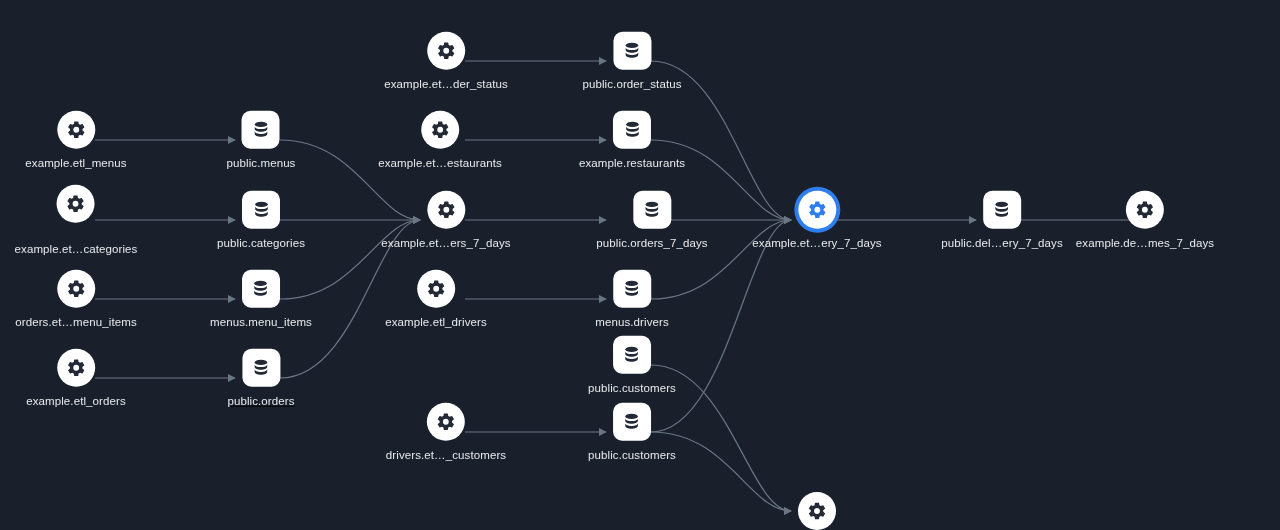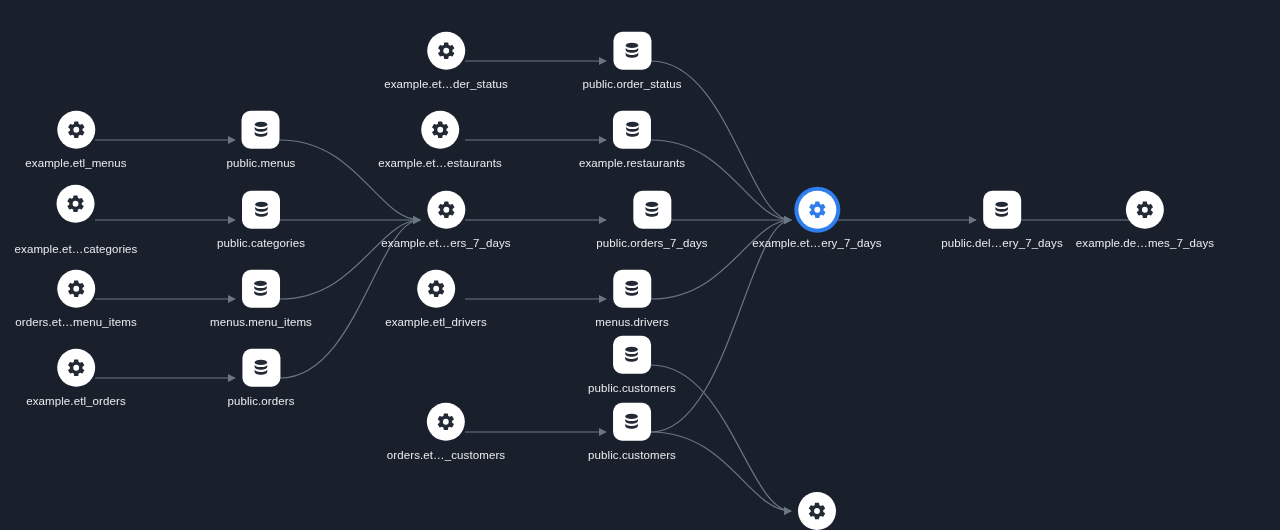--- a/index.html
+++ b/index.html
@@ -156,21 +156,21 @@
         <div class="node-label">menus.menu_items</div>
       </div>
       <div class="node job" style="left: 76px; top: 378px;">
         <div class="node-shape">
           <svg width="20" height="20" viewBox="0 0 24 24" aria-hidden="true">
             <path class="glyph-dark" d="M19.43 12.98c.04-.32.07-.64.07-.98s-.03-.66-.07-.98l2.11-1.65a.5.5 0 0 0 .12-.64l-2-3.46a.5.5 0 0 0-.61-.22l-2.49 1a7.3 7.3 0 0 0-1.7-.98l-.38-2.65A.49.49 0 0 0 14 2h-4a.49.49 0 0 0-.49.42l-.38 2.65c-.61.25-1.17.58-1.7.98l-2.49-1a.5.5 0 0 0-.61.22l-2 3.46a.5.5 0 0 0 .12.64l2.11 1.65c-.04.32-.07.65-.07.98s.03.66.07.98l-2.11 1.65a.5.5 0 0 0-.12.64l2 3.46c.12.22.39.3.61.22l2.49-1c.52.4 1.08.73 1.7.98l.38 2.65c.04.24.24.42.49.42h4c.25 0 .45-.18.49-.42l.38-2.65c.61-.25 1.17-.58 1.7-.98l2.49 1c.23.09.49 0 .61-.22l2-3.46a.5.5 0 0 0-.12-.64l-2.11-1.65zM12 15.5A3.5 3.5 0 1 1 12 8.5a3.5 3.5 0 0 1 0 7z"></path>
           </svg>
         </div>
         <div class="node-label">example.etl_orders</div>
       </div>
-      <div class="node dataset" style="left: 261px; top: 378px;">
+      <div class="node dataset" style="left: 261px; top: 378px; text-decoration: underline;">
         <div class="node-shape">
           <svg width="21" height="21" viewBox="0 0 24 24" aria-hidden="true">
             <ellipse class="glyph-dark" cx="12" cy="5.3" rx="7.2" ry="3.1"></ellipse>
             <path class="glyph-dark" d="M4.8 7.6v3.1c0 1.7 3.22 3.1 7.2 3.1s7.2-1.4 7.2-3.1V7.6c0 1.71-3.22 3.1-7.2 3.1S4.8 9.31 4.8 7.6z"></path>
             <path class="glyph-dark" d="M4.8 13.1v3.1c0 1.71 3.22 3.1 7.2 3.1s7.2-1.39 7.2-3.1v-3.1c0 1.71-3.22 3.1-7.2 3.1s-7.2-1.39-7.2-3.1z"></path>
           </svg>
         </div>
         <div class="node-label">public.orders</div>
       </div>
       <div class="node job" style="left: 446px; top: 61px; justify-content: space-between;">
@@ -254,21 +254,21 @@
           </svg>
         </div>
         <div class="node-label">public.customers</div>
       </div>
       <div class="node job" style="left: 446px; top: 432px;">
         <div class="node-shape">
           <svg width="20" height="20" viewBox="0 0 24 24" aria-hidden="true">
             <path class="glyph-dark" d="M19.43 12.98c.04-.32.07-.64.07-.98s-.03-.66-.07-.98l2.11-1.65a.5.5 0 0 0 .12-.64l-2-3.46a.5.5 0 0 0-.61-.22l-2.49 1a7.3 7.3 0 0 0-1.7-.98l-.38-2.65A.49.49 0 0 0 14 2h-4a.49.49 0 0 0-.49.42l-.38 2.65c-.61.25-1.17.58-1.7.98l-2.49-1a.5.5 0 0 0-.61.22l-2 3.46a.5.5 0 0 0 .12.64l2.11 1.65c-.04.32-.07.65-.07.98s.03.66.07.98l-2.11 1.65a.5.5 0 0 0-.12.64l2 3.46c.12.22.39.3.61.22l2.49-1c.52.4 1.08.73 1.7.98l.38 2.65c.04.24.24.42.49.42h4c.25 0 .45-.18.49-.42l.38-2.65c.61-.25 1.17-.58 1.7-.98l2.49 1c.23.09.49 0 .61-.22l2-3.46a.5.5 0 0 0-.12-.64l-2.11-1.65zM12 15.5A3.5 3.5 0 1 1 12 8.5a3.5 3.5 0 0 1 0 7z"></path>
           </svg>
         </div>
-        <div class="node-label">orders.et…_customers</div>
+        <div class="node-label">drivers.et…_customers</div>
       </div>
       <div class="node dataset" style="left: 632px; top: 432px;">
         <div class="node-shape">
           <svg width="21" height="21" viewBox="0 0 24 24" aria-hidden="true">
             <ellipse class="glyph-dark" cx="12" cy="5.3" rx="7.2" ry="3.1"></ellipse>
             <path class="glyph-dark" d="M4.8 7.6v3.1c0 1.7 3.22 3.1 7.2 3.1s7.2-1.4 7.2-3.1V7.6c0 1.71-3.22 3.1-7.2 3.1S4.8 9.31 4.8 7.6z"></path>
             <path class="glyph-dark" d="M4.8 13.1v3.1c0 1.71 3.22 3.1 7.2 3.1s7.2-1.39 7.2-3.1v-3.1c0 1.71-3.22 3.1-7.2 3.1s-7.2-1.39-7.2-3.1z"></path>
           </svg>
         </div>
         <div class="node-label">public.customers</div>

